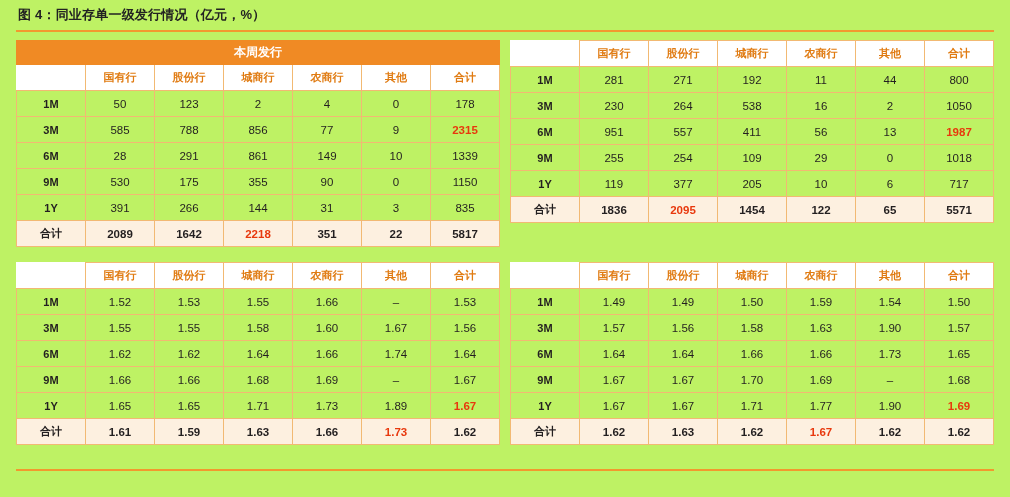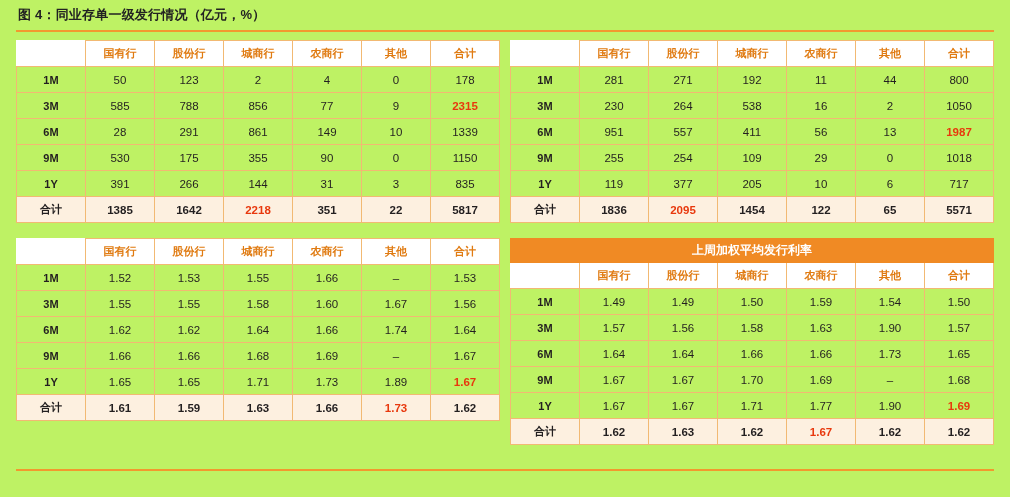--- a/index.html
+++ b/index.html
@@ -123,20 +123,23 @@
 
   <div class="title-bar">
     <span>图 4：同业存单一级发行情况（亿元，%）</span>
   </div>
   <div class="title-rule"></div>
 
   <div class="tables">
     <div class="half">
       <table>
           <tbody id="tbl0">
+            <tr class="bandhead">
+              <td colspan="7">本周发行</td>
+            </tr>
             <tr class="colhead">
               <td class="blank col-first"></td>
               <td>国有行</td>
               <td>股份行</td>
               <td>城商行</td>
               <td>农商行</td>
               <td>其他</td>
               <td>合计</td>
             </tr>
             <tr class="body">
@@ -179,21 +182,21 @@
               <td class="col-first">1Y</td>
               <td class="">391</td>
               <td class="">266</td>
               <td class="">144</td>
               <td class="">31</td>
               <td class="">3</td>
               <td class="">835</td>
             </tr>
             <tr class="body total">
               <td class="col-first">合计</td>
-              <td class="">1385</td>
+              <td class="">2089</td>
               <td class="">1642</td>
               <td class="hl">2218</td>
               <td class="">351</td>
               <td class="">22</td>
               <td class="">5817</td>
             </tr>
           </tbody>
         </table>
     </div>
     <div class="spacer"></div>
@@ -337,23 +340,20 @@
               <td class="hl">1.73</td>
               <td class="">1.62</td>
             </tr>
           </tbody>
         </table>
     </div>
     <div class="spacer"></div>
     <div class="half">
       <table>
           <tbody id="tbl3">
-            <tr class="bandhead">
-              <td colspan="7">上周加权平均发行利率</td>
-            </tr>
             <tr class="colhead">
               <td class="blank col-first"></td>
               <td>国有行</td>
               <td>股份行</td>
               <td>城商行</td>
               <td>农商行</td>
               <td>其他</td>
               <td>合计</td>
             </tr>
             <tr class="body">

